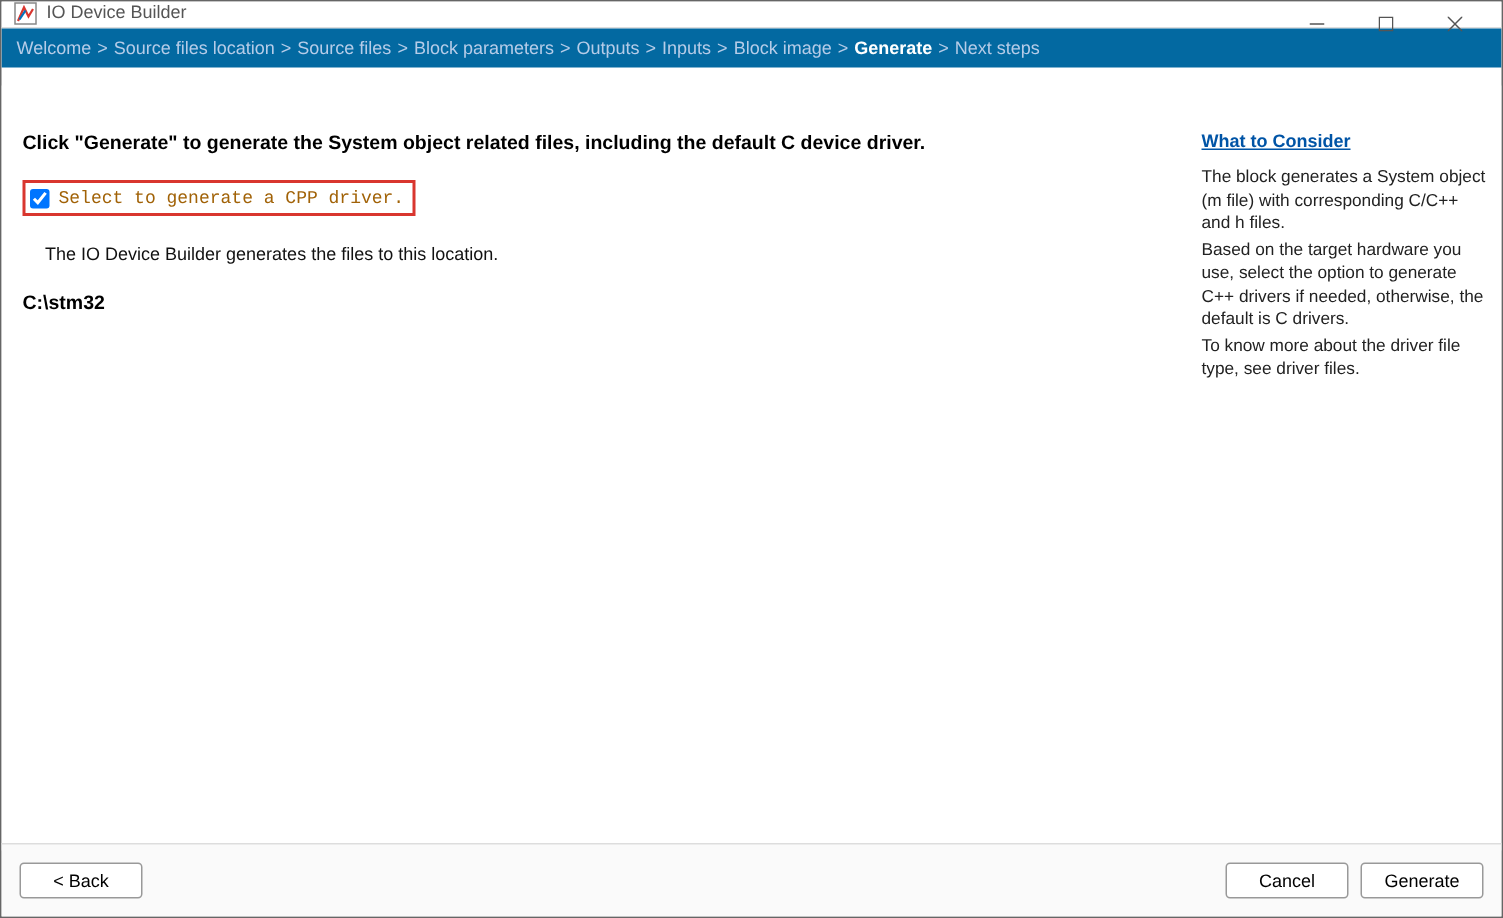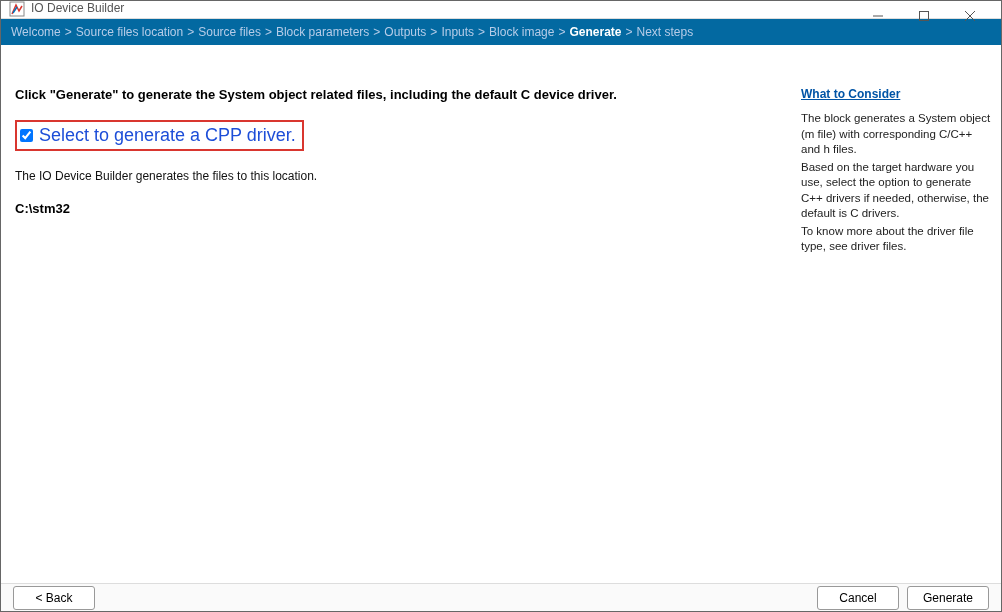--- a/index.html
+++ b/index.html
@@ -79,40 +79,40 @@
       align-items: center;
       gap: 6px;
       margin-bottom: 18px;
       padding: 3px 6px 3px 3px;
       border: 2px solid #d9362f;
       width: fit-content;
     }
     .checkbox-row input[type="checkbox"] {
       width: 13px; height: 13px;
     }
-    .cb-label { color: #1d4ed8; font-size: 18px; }
-    .desc-line { margin-bottom: 18px; font-size: 12px; color: #111; }
+    .cb-label { color: #a16207; font-size: 12px; font-family: Liberation Mono, monospace; }
+    .desc-line { margin-bottom: 18px; font-size: 12px; color: #111; margin-left: 15px; }
     .path-line { font-weight: bold; font-size: 13px; color: #000; }
     .sidebar-title {
       color: #0054a6;
       font-weight: bold;
       font-size: 12px;
       margin-bottom: 10px;
       text-decoration: underline;
     }
     .sidebar p {
       font-size: 11.5px;
       color: #222;
       line-height: 1.35;
       margin-bottom: 2px;
     }
     .footer {
       position: absolute;
       bottom: 0; left: 0; right: 0;
-      height: 28px;
+      height: 49px;
       border-top: 1px solid #ddd;
       background: #fafafa;
       display: flex;
       align-items: center;
       padding: 0 12px;
     }
     .footer .spacer { flex: 1; }
     .btn {
       min-width: 82px;
       height: 24px;

